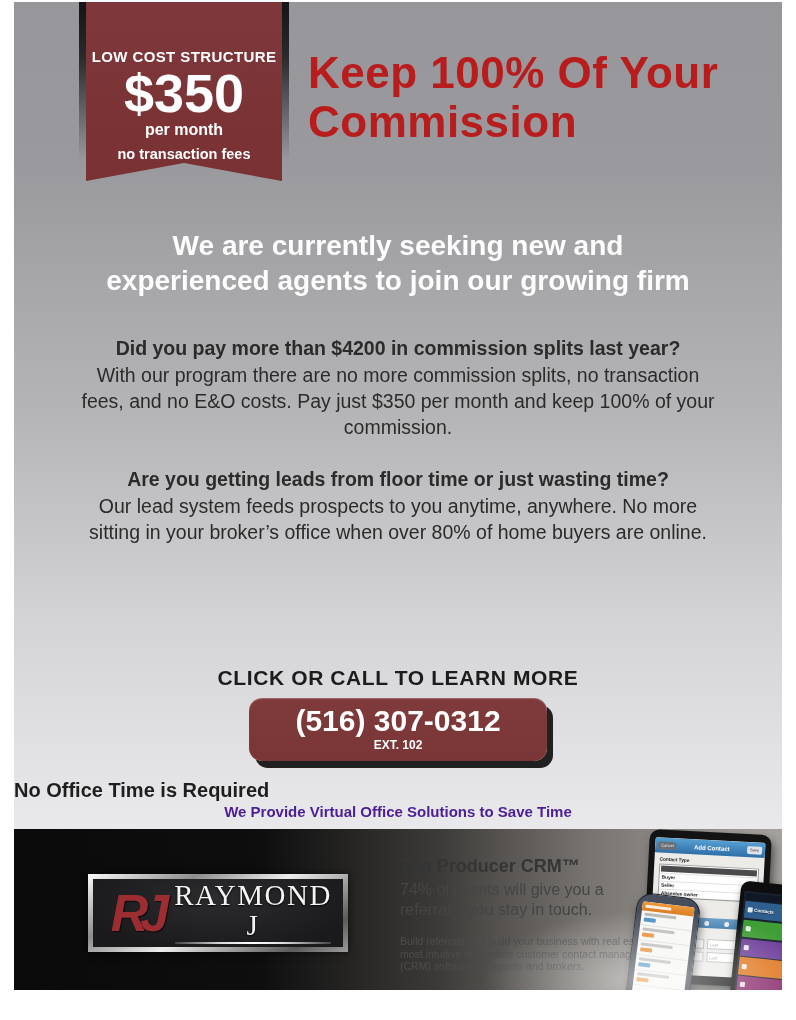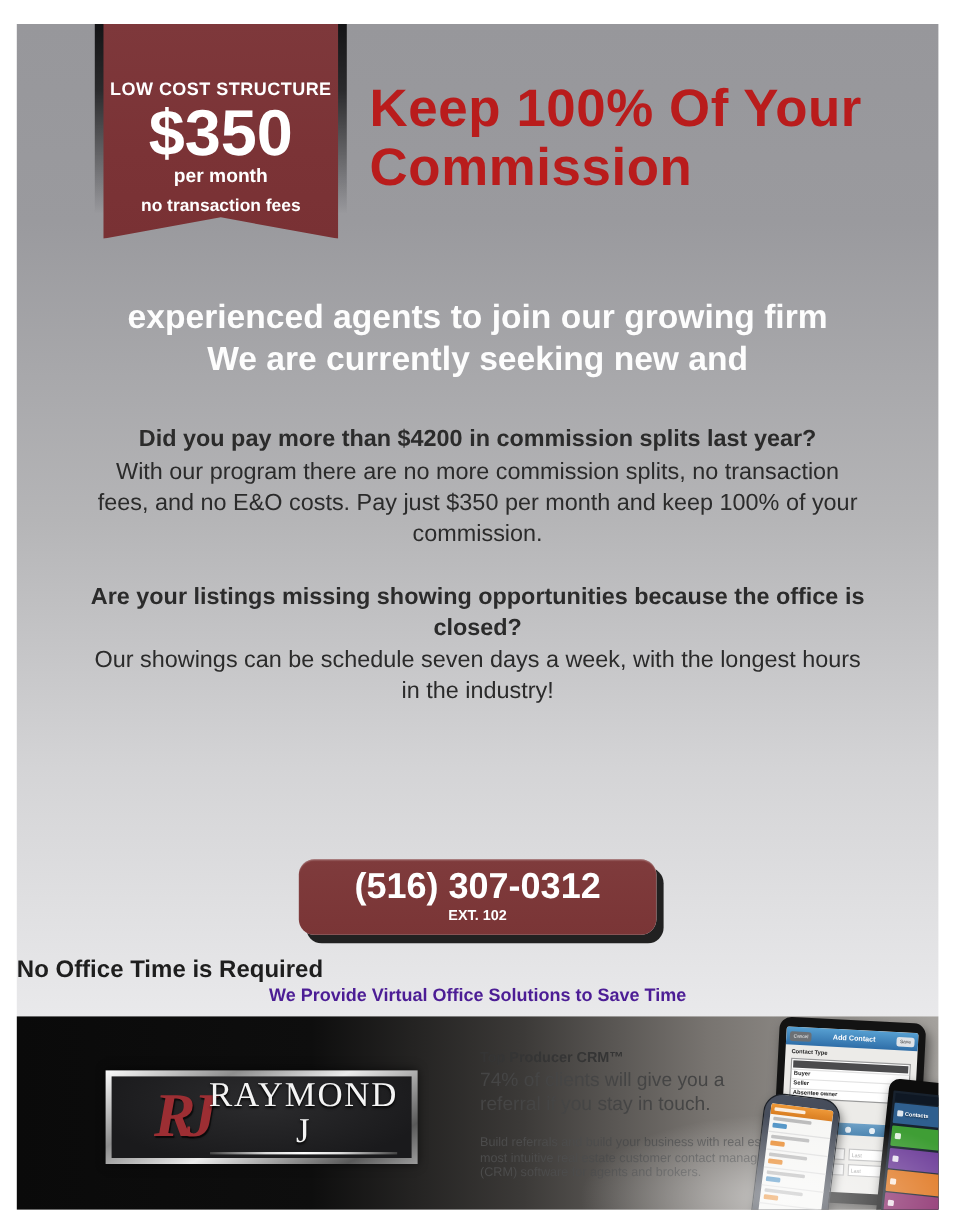--- a/index.html
+++ b/index.html
@@ -1,19 +1,19 @@
 <!DOCTYPE html>
 <html><head>
 <meta charset="utf-8">
 <style>
   * { margin:0; padding:0; box-sizing:border-box; }
   html,body { background:#ffffff; }
   body { font-family:"Liberation Sans","DejaVu Sans",sans-serif; }
   .page { position:relative; width:796px; height:1020px; background:#ffffff; overflow:hidden; margin:0 auto; }
-  .canvas { position:absolute; left:14px; top:20px; width:768px; height:988px;padding-left:31px; }
+  .canvas { position:absolute; left:14px; top:2px; width:768px; height:988px;padding-left:31px; }
 
   
   .gray-bg { position:absolute; left:0; top:0; width:768px; height:827px;
     background:linear-gradient(180deg,#97979b 0%,#9a9a9e 20%,#b5b5b7 50%,#d4d4d6 75%,#e9e9eb 100%); }
 
   
   .ribbon-wrap { position:absolute; left:65px; top:0; width:210px; height:179px; }
   .ribbon-shadow { position:absolute; top:0; width:9px; height:158px;
     background:linear-gradient(180deg,#141416 0%,#2a2a2c 35%,rgba(60,60,62,0.55) 70%,rgba(120,120,122,0) 100%);
     filter:blur(0.6px); }
@@ -62,34 +62,34 @@
     background:linear-gradient(90deg,#0a0a0a 0%,#0e0e0e 32%,#3c3a38 55%,#787470 75%,#9a9793 92%,#a5a29e 100%); }
   .footer::after { content:""; position:absolute; right:-40px; bottom:-60px; width:340px; height:140px;
     background:radial-gradient(ellipse at center,rgba(255,255,255,0.55) 0%,rgba(255,255,255,0) 70%); }
 
   
   .logo { position:absolute; left:74px; top:45px; width:260px; height:78px; padding:5px;
     background:linear-gradient(150deg,#fbfbfb 0%,#8d8d8d 28%,#ececec 52%,#5a5a5a 85%,#9c9c9c 100%);
     box-shadow:0 0 8px rgba(0,0,0,0.6); }
   .logo-inner { width:100%; height:100%; background:radial-gradient(ellipse at 50% 30%,#2c2c2e 0%,#1a1a1c 80%);
     display:flex; align-items:center; padding:4px 10px 4px 6px; }
-  .monogram { font-family:Liberation Serif, serif; font-style:italic; font-weight:bold;
-    color:#9c2e33; font-size:52px; line-height:52px; width:74px; text-align:right;
+  .monogram { font-family:Liberation Sans, sans-serif; font-style:italic; font-weight:bold;
+    color:#9c2e33; font-size:52px; line-height:52px; width:74px; text-align:center;
     text-shadow:1px 1px 1px rgba(0,0,0,0.7); letter-spacing:-8px; flex:0 0 auto; }
   .logo-text { flex:1; text-align:center; }
   .logo-name { font-family:"Liberation Serif","DejaVu Serif",serif; color:#f4f4f4; font-size:29px;
     line-height:30px; letter-spacing:1.5px; text-shadow:0 1px 2px #000; }
   .logo-rule { height:2px; margin:2px 2px 3px;
     background:linear-gradient(90deg,#444,#dcdcdc 30%,#ffffff 50%,#dcdcdc 70%,#444); }
   .logo-tagline { font-family:"Liberation Serif","DejaVu Serif",serif; color:#cfcfcf; font-size:12.5px;
     letter-spacing:9px; text-indent:9px; }
 
   
   .crm { position:absolute; left:386px; top:27px; width:268px; }
-  .crm-title { font-size:12px; font-weight:bold; color:#353535; }
+  .crm-title { font-size:18px; font-weight:bold; color:#353535; }
   .crm-lead { font-size:16px; color:#454545; line-height:20px; margin-top:3px; width:258px; }
   .crm-body { font-size:10.5px; color:#4c4c4c; line-height:12.5px; margin-top:15px; width:262px; }
 
   
   .tablet { position:absolute; left:632px; top:3px; width:122px; height:153px;
     background:#131313; border-radius:10px; transform:rotate(3deg);
     box-shadow:3px 5px 10px rgba(0,0,0,0.5); padding:8px 6px 9px; }
   .tab-screen { width:100%; height:100%; background:#ecebe8; border-radius:2px; overflow:hidden;
     font-size:4.5px; color:#333; }
   .tab-header { height:15px; background:linear-gradient(180deg,#57a0d2 0%,#2f6ea8 100%);
@@ -151,35 +151,36 @@
         <div class="ribbon-note">no transaction fees</div>
       </div>
     </div>
 
     <div class="headline">
       <div>Keep 100% Of Your</div>
       <div>Commission</div>
     </div>
 
     <div class="intro">
+      <div>We are currently seeking new and</div>
       <div>experienced agents to join our growing firm</div>
-      <div>We are currently seeking new and</div>
     </div>
 
     <div class="sections">
       <div>
         <div class="q">Did you pay more than $4200 in commission splits last year?</div>
         <div class="a">With our program there are no more commission splits, no transaction fees, and no E&amp;O costs. Pay just $350 per month and keep 100% of your commission.</div>
       </div>
       <div>
-        <div class="q">Are your listings missing showing opportunities because the office is closed?</div>
-        <div class="a">Our showings can be schedule seven days a week, with the longest hours in the industry!</div>
-      </div>
-    </div>
-
+        <div class="q">Are you getting leads from floor time or just wasting time?</div>
+        <div class="a">Our lead system feeds prospects to you anytime, anywhere. No more sitting in your broker’s office when over 80% of home buyers are online.</div>
+      </div>
+    </div>
+
+    <div class="cta-heading">CLICK OR CALL TO LEARN MORE</div>
     <div class="phone-btn">
       <div class="phone-number">(516) 307-0312</div>
       <div class="phone-ext">EXT. 102</div>
     </div>
     <div class="note1">No Office Time is Required</div>
     <div class="note2">We Provide Virtual Office Solutions to Save Time</div>
 
     <div class="footer">
 
       <div class="logo">

